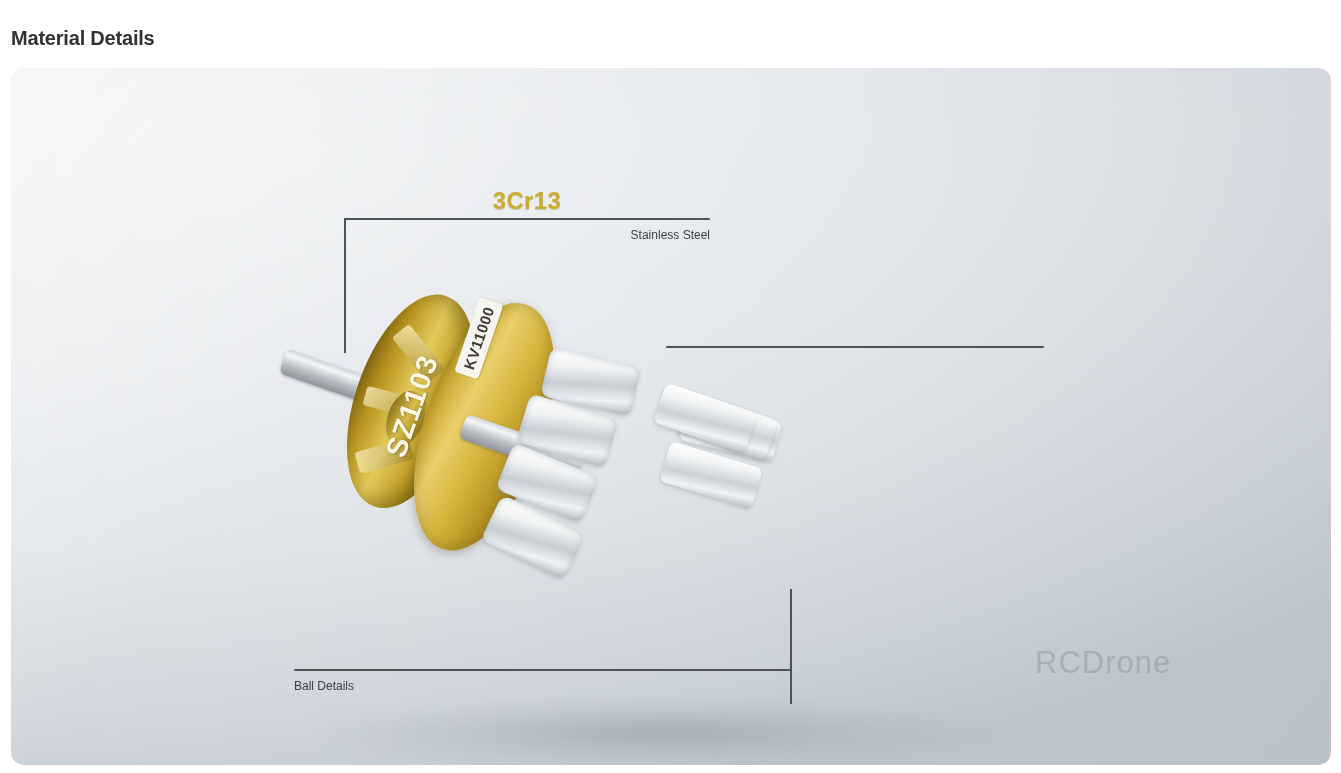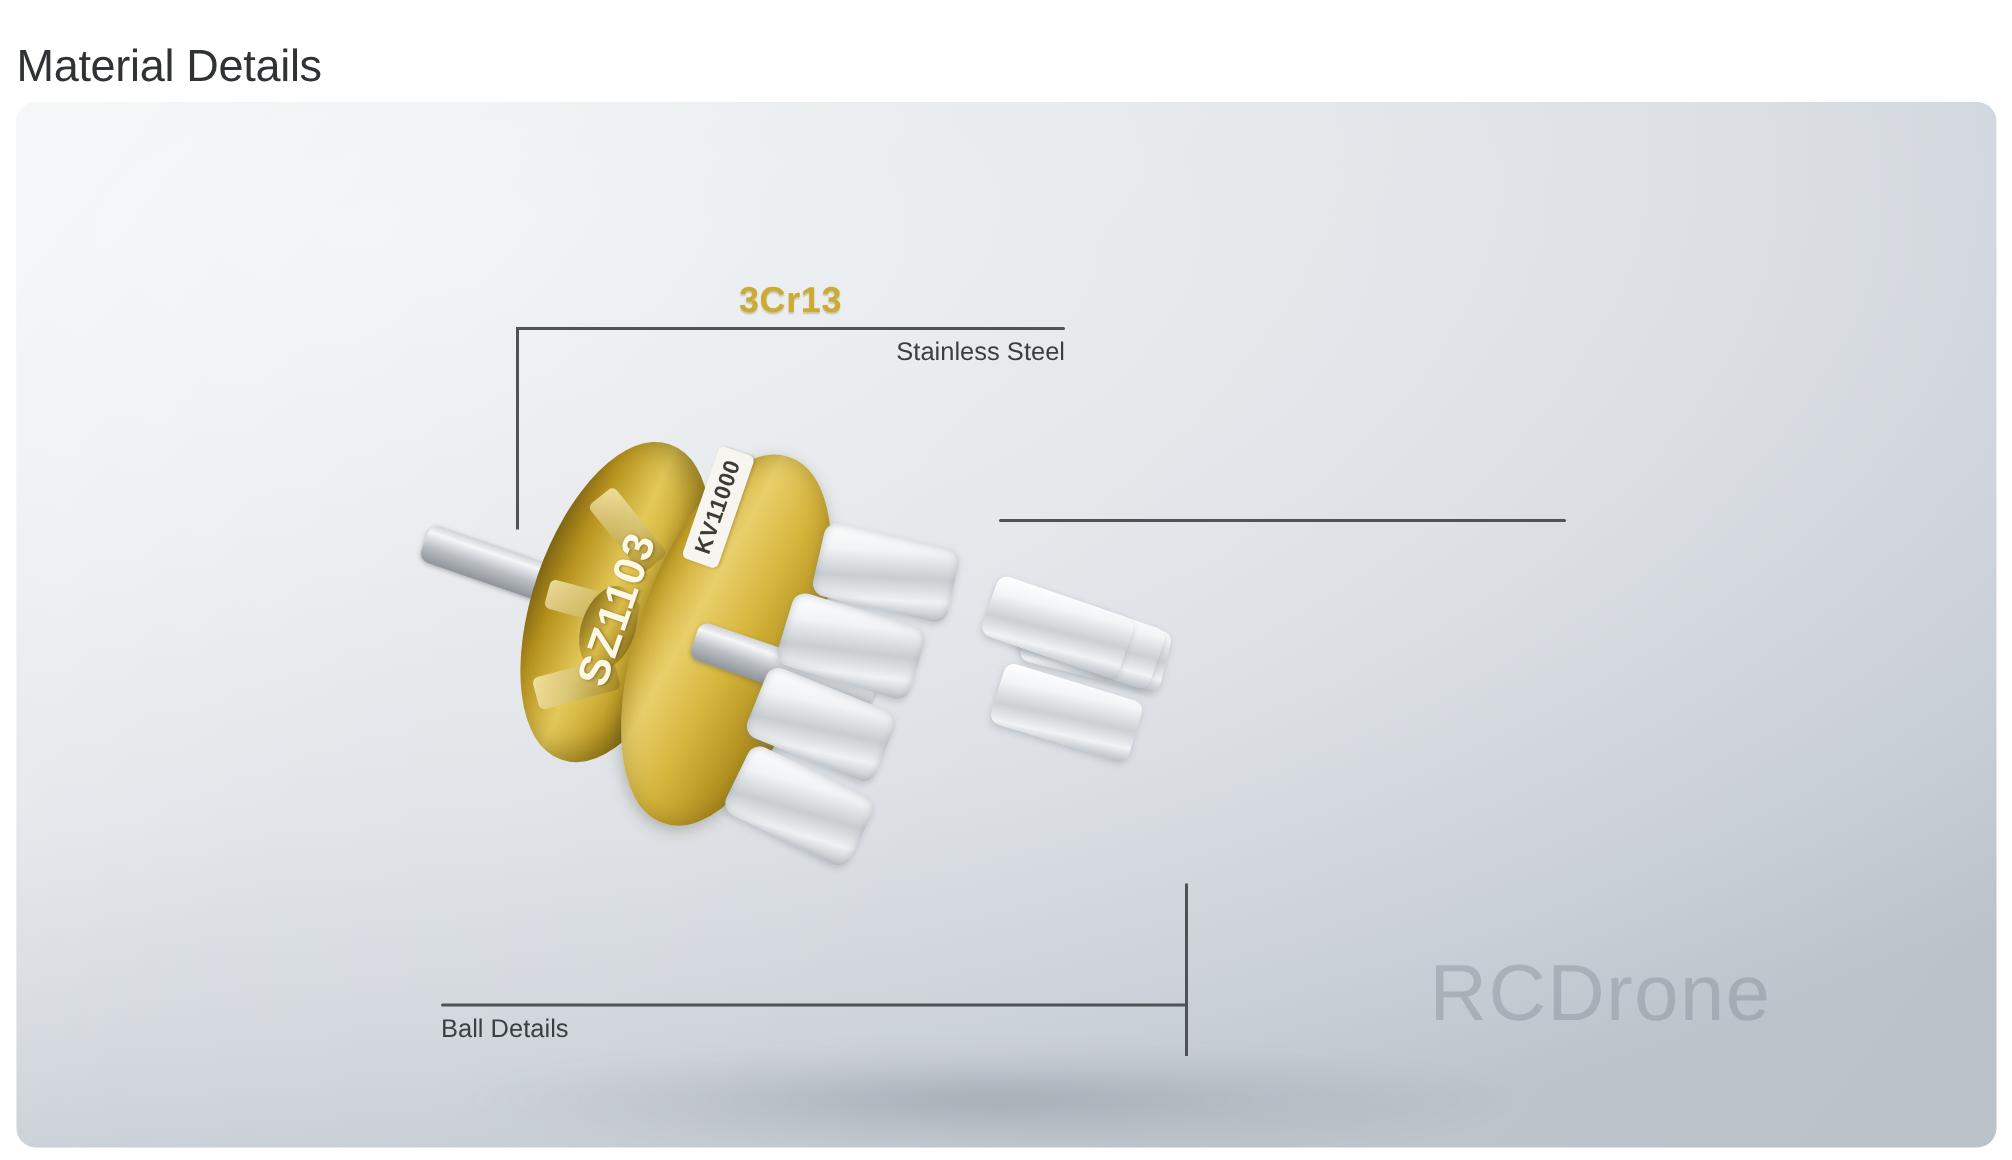--- a/index.html
+++ b/index.html
@@ -14,22 +14,22 @@
   #page {
     position: relative;
     width: 1341px; height: 773px;
     background: #ffffff;
   }
 
   
   .page-title {
     position: absolute;
     left: 11px; top: 5px;
-    font-size: 30px;
-    font-weight: normal;
+    font-size: 20px;
+    font-weight: bold;
     color: #303336;
     letter-spacing: -0.2px;
     line-height: 40px;
     white-space: nowrap;
   }
 
   
   .figure-card {
     position: absolute;
     left: 11px; top: 68px;
@@ -55,21 +55,21 @@
     line-height: 30px;
     text-shadow: 0 1px 1px rgba(120,100,30,0.30);
     white-space: nowrap;
   }
   .callout .mat-rule {
     height: 2px;
     background: #4e5357;
     border-radius: 1px;
   }
   .callout .mat-desc {
-    font-size: 17px;
+    font-size: 12px;
     color: #3a3f44;
     line-height: 24px;
     white-space: nowrap;
   }
 
   
   #callout-steel { left: 333px; top: 118px; width: 366px; }
   #callout-steel .mat-code { text-align: center; color: #ccab33; }
   #callout-steel .mat-rule { margin-top: 2px; width: 366px; }
   #callout-steel .mat-desc { text-align: right; margin-top: 3px; }
@@ -98,22 +98,22 @@
   #bearing-riser {
     position: absolute;
     left: 779px; top: 521px;
     width: 2px; height: 115px;
     background: #4e5357;
   }
 
   
   #watermark-brand {
     position: absolute;
-    left: 942px; top: 570px;
-    font-size: 53px;
+    left: 1024px; top: 570px;
+    font-size: 31px;
     color: rgba(128,136,146,0.40);
     letter-spacing: 1px;
     line-height: 50px;
     white-space: nowrap;
   }
 
   
   #exploded-view { position: absolute; inset: 0; }
 
   .ground-shadow {

